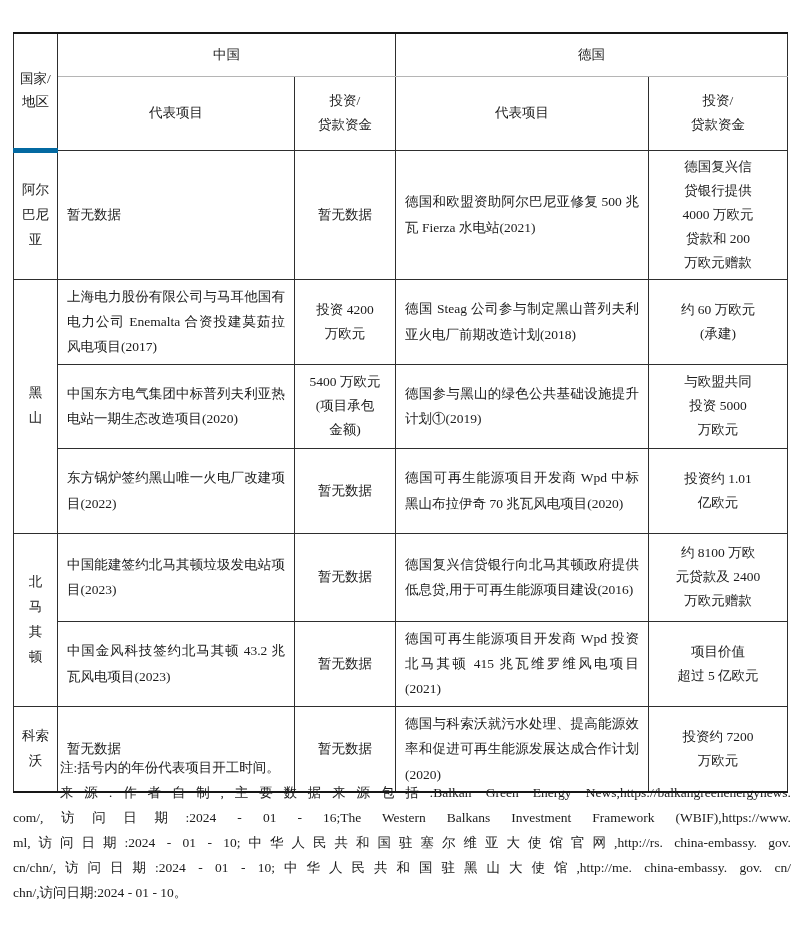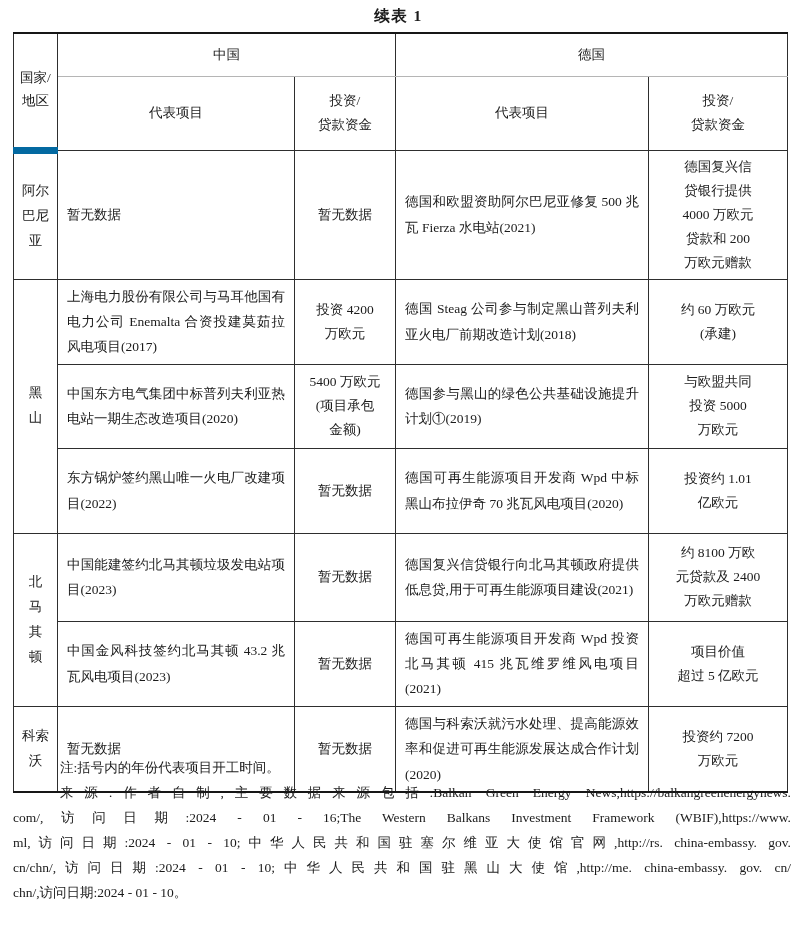--- a/index.html
+++ b/index.html
@@ -27,21 +27,21 @@
   tr.r-alb{height:129px;}
   tr.r-m1{height:78px;}
   tr.r-m2{height:84px;}
   tr.r-m3{height:85px;}
   tr.r-n1{height:88px;}
   tr.r-n2{height:81px;margin-top:29px;}
   tr.r-kos{height:84px;}
   tr.h-r1 th.grp{border-bottom:1.4px solid #b5b5b5;text-align:center;}
   th.country-h{
     text-align:center;white-space:pre-line;line-height:1.7;padding:0 2px;
-    border-bottom:7px solid #0369a1;
+    border-bottom:5px solid #0369a1;
   }
   th.sub{text-align:center;white-space:pre-line;line-height:1.8;}
   td.country{
     text-align:center;white-space:pre-line;line-height:1.85;padding:12px 2px;
   }
   td.proj{
     text-align:justify;text-justify:inter-character;text-align-last:left;
     line-height:1.88;padding:4px 9px;
   }
   td.funds{
@@ -56,21 +56,20 @@
   .note-line.just{
     white-space:normal;text-align:justify;text-align-last:justify;
   }
   .indent{text-indent:47px;}
 </style>
 </head>
 <body>
 
 <div class="page">
 
-  <div class="title">续表 1</div>
 
   <table class="tbl">
     <colgroup>
       <col style="width:44px">
       <col style="width:237px">
       <col style="width:101px">
       <col style="width:253px">
       <col style="width:139px">
     </colgroup>
 
@@ -132,21 +131,21 @@
 亿欧元</td>
     </tr>
 
     <tr class="r-n1">
       <td rowspan="2" class="country">北
 马
 其
 顿</td>
       <td class="proj">中国能建签约北马其顿垃圾发电站项目(2023)</td>
       <td class="funds">暂无数据</td>
-      <td class="proj">德国复兴信贷银行向北马其顿政府提供低息贷,用于可再生能源项目建设(2021)</td>
+      <td class="proj">德国复兴信贷银行向北马其顿政府提供低息贷,用于可再生能源项目建设(2016)</td>
       <td class="funds">约 8100 万欧
 元贷款及 2400
 万欧元赠款</td>
     </tr>
     <tr class="r-n2">
       <td class="proj">中国金风科技签约北马其顿 43.2 兆瓦风电项目(2023)</td>
       <td class="funds">暂无数据</td>
       <td class="proj">德国可再生能源项目开发商 Wpd 投资北马其顿 415 兆瓦维罗维风电项目(2021)</td>
       <td class="funds">项目价值
 超过 5 亿欧元</td>

